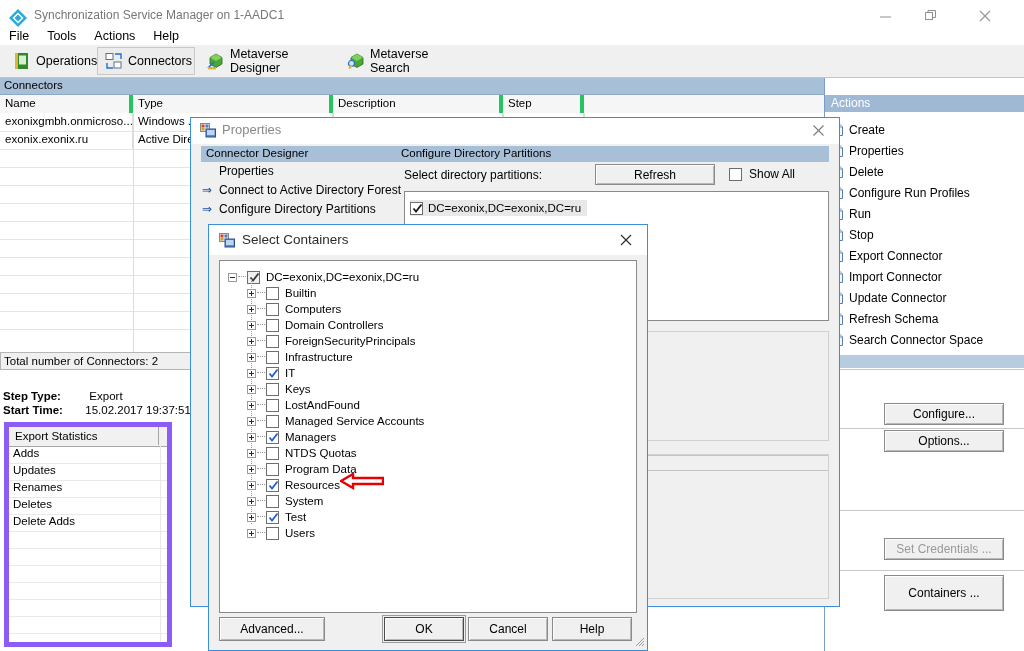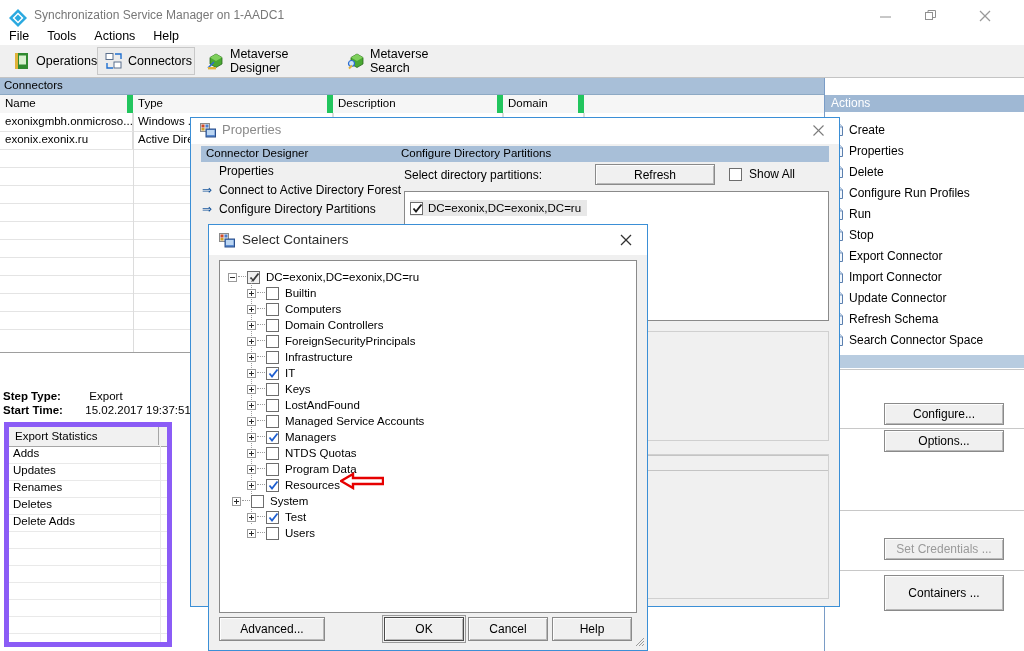--- a/index.html
+++ b/index.html
@@ -28,21 +28,21 @@
   .tbtn{position:absolute;top:2px;height:28px;display:flex;align-items:center;gap:5px;padding:0 7px;font-size:12.5px;box-sizing:border-box;}
   .tbtn.sel{background:#ececec;border:1px solid #c8c8c8;}
   .ticon{width:18px;height:18px;flex:0 0 18px;position:relative;}
 
   
   .band{position:absolute;left:0;top:78px;width:824px;height:16px;background:#a8bfd8;border-bottom:1px solid #8da9c4;}
   .band span{position:absolute;left:4px;top:1px;font-size:11.5px;color:#000;}
 
   
   .colhdr{position:absolute;left:0;top:95px;width:824px;height:18px;background:#f3f3f3;border-bottom:1px solid #9e9e9e;}
-  .colhdr .c{position:absolute;top:0;height:18px;box-sizing:border-box;border-right:6px solid #22c55e;padding:2px 0 0 5px;font-size:11.5px;background:#f6f6f6;}
+  .colhdr .c{position:absolute;top:0;height:18px;box-sizing:border-box;border-right:4px solid #22c55e;padding:2px 0 0 5px;font-size:11.5px;background:#f6f6f6;}
 
   
   .clist{position:absolute;left:0;top:113px;width:824px;height:239px;background:#fff;border-bottom:1px solid #9e9e9e;overflow:hidden;}
   .crow{position:absolute;left:0;width:824px;height:18px;}
   .crow .cell{position:absolute;top:0;height:18px;box-sizing:border-box;border-right:1px solid #dcdcdc;padding:2px 0 0 5px;font-size:11.5px;white-space:nowrap;overflow:hidden;}
   .gridline{position:absolute;left:0;width:824px;height:1px;background:#e4e4e4;}
 
   
   .totalbar{position:absolute;left:0;top:352px;width:196px;height:18px;background:#f0f0f0;border:1px solid #b5b5b5;box-sizing:border-box;padding:2px 0 0 3px;font-size:11.5px;}
   .profbar{position:absolute;left:0;top:370px;width:196px;height:17px;background:#9fb8d4;box-sizing:border-box;padding:1px 0 0 3px;font-size:11.5px;}
@@ -190,21 +190,21 @@
   </div>
 
   <div class="band">
     <span>Connectors</span>
   </div>
 
   <div class="colhdr">
     <div class="c" style="left:0;width:133px;">Name</div>
     <div class="c" style="left:133px;width:200px;">Type</div>
     <div class="c" style="left:333px;width:170px;">Description</div>
-    <div class="c" style="left:503px;width:81px;">Domain</div>
+    <div class="c" style="left:503px;width:81px;">Step</div>
     <div class="c" style="left:584px;width:240px;border-right:none;"></div>
   </div>
 
   <div class="clist">
     <div class="crow" style="top:0;">
       <div class="cell" style="left:0;width:133px;">exonixgmbh.onmicroso...</div>
       <div class="cell" style="left:133px;width:200px;">Windows ...</div>
       <div class="cell" style="left:333px;width:170px;"></div>
       <div class="cell" style="left:503px;width:81px;"></div>
     </div>
@@ -225,20 +225,21 @@
     <div class="gridline" style="top:162px;"></div>
     <div class="gridline" style="top:180px;"></div>
     <div class="gridline" style="top:198px;"></div>
     <div class="gridline" style="top:216px;"></div>
     <div style="position:absolute;left:133px;top:0;width:1px;height:239px;background:#dcdcdc;"></div>
     <div style="position:absolute;left:333px;top:0;width:1px;height:239px;background:#dcdcdc;"></div>
     <div style="position:absolute;left:503px;top:0;width:1px;height:239px;background:#dcdcdc;"></div>
     <div style="position:absolute;left:584px;top:0;width:1px;height:239px;background:#dcdcdc;"></div>
   </div>
 
+  <div class="totalbar">Total number of Connectors: 2</div>
 
   <div class="steprow" style="top:390px;">
     <b>Step Type:</b>
     <span style="display:inline-block;width:22px;"></span>
     <span>Export</span>
   </div>
   <div class="steprow" style="top:404px;">
     <b>Start Time:</b>
     <span style="display:inline-block;width:16px;"></span>
     <span>15.02.2017 19:37:51</span>
@@ -627,21 +628,21 @@
         </span>
         <span style="display:inline-block;width:8px;border-top:1px dotted #9b9b9b;height:1px;margin:0 1px;"></span>
         <span class="cbx" style="position:relative;display:inline-block;">
           <svg width="11" height="11" viewBox="0 0 11 11">
               <polyline points="1.5,5.5 4,8.5 9.5,1.5" fill="none" stroke="#1f5fd0" stroke-width="1.8"></polyline>
             </svg>
         </span>
         <span style="margin-left:6px;">Resources</span>
       </div>
 
-      <div class="tnode" style="left:12px;top:232px;">
+      <div class="tnode" style="left:27px;top:232px;">
         <span class="exp" style="position:relative;display:inline-block;">
           <svg width="7" height="7" viewBox="0 0 7 7" style="position:absolute;left:0;top:0;">
               <line x1="1" y1="3.5" x2="6" y2="3.5" stroke="#2b2b2b" stroke-width="1"></line>
               <line x1="3.5" y1="1" x2="3.5" y2="6" stroke="#2b2b2b" stroke-width="1"></line>
             </svg>
         </span>
         <span style="display:inline-block;width:8px;border-top:1px dotted #9b9b9b;height:1px;margin:0 1px;"></span>
         <span class="cbx" style="position:relative;display:inline-block;"></span>
         <span style="margin-left:6px;">System</span>
       </div>

